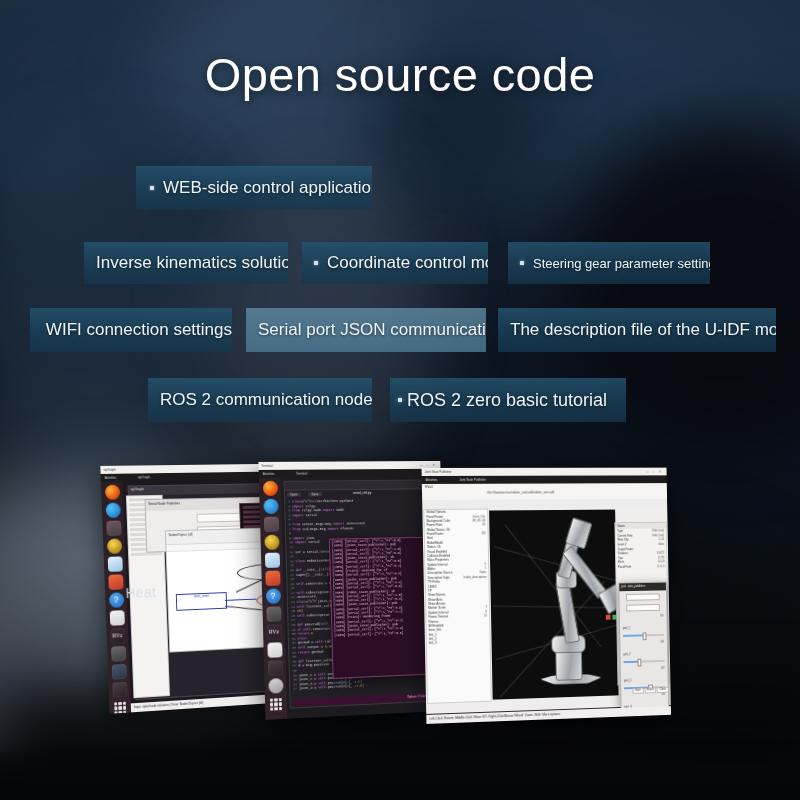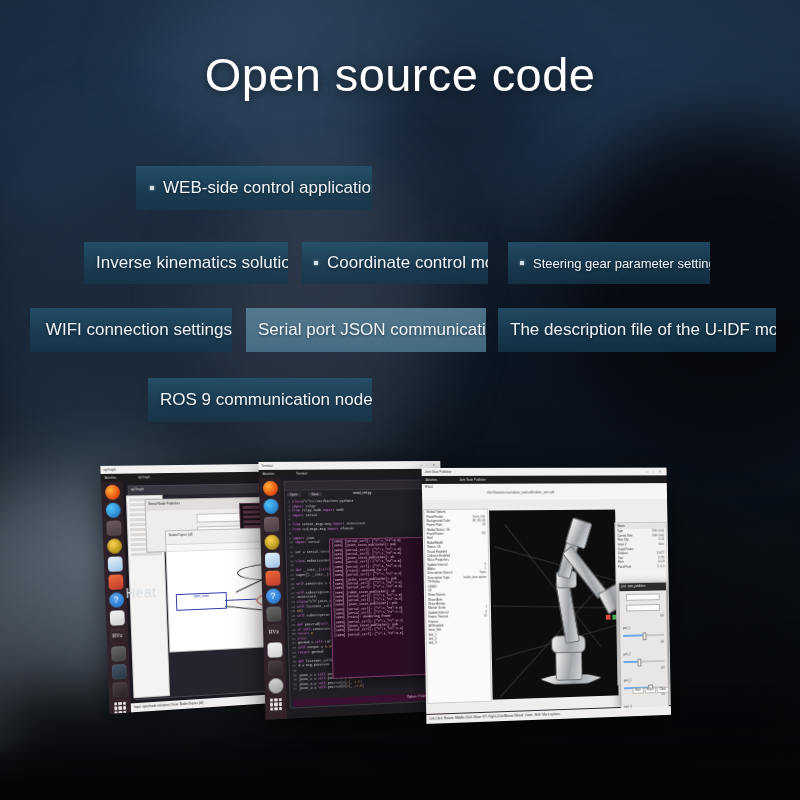--- a/index.html
+++ b/index.html
@@ -230,21 +230,25 @@
     <span class="txt">WIFI connection settings</span>
   </div>
   <div class="chip light" style="left:246px;top:308px;width:240px;height:44px;padding-left:12px;justify-content:flex-start;">
     <span class="txt">Serial port JSON communication</span>
   </div>
   <div class="chip" style="left:498px;top:308px;width:278px;height:44px;padding-left:12px;justify-content:flex-start;">
     <span class="txt">The description file of the U-IDF model.</span>
   </div>
 
   <div class="chip" style="left:148px;top:378px;width:224px;height:44px;padding-left:12px;justify-content:flex-start;">
-    <span class="txt">ROS 9 communication node</span>
+    <span class="txt">ROS 2 communication node</span>
+  </div>
+  <div class="chip" style="left:390px;top:378px;width:236px;height:44px;padding-left:8px;justify-content:flex-start;">
+    <span class="bullet" style="margin-right:5px;"></span>
+    <span class="txt lg">ROS 2 zero basic tutorial</span>
   </div>
 
   <div class="shots" id="shots">
 
     <div class="shot shotA">
       <div class="shot-inner a-body">
         <div class="topbar">
           <span class="tb-l">rqt Graph</span>
           <span class="tb-r">— ▫ ✕</span>
         </div>

